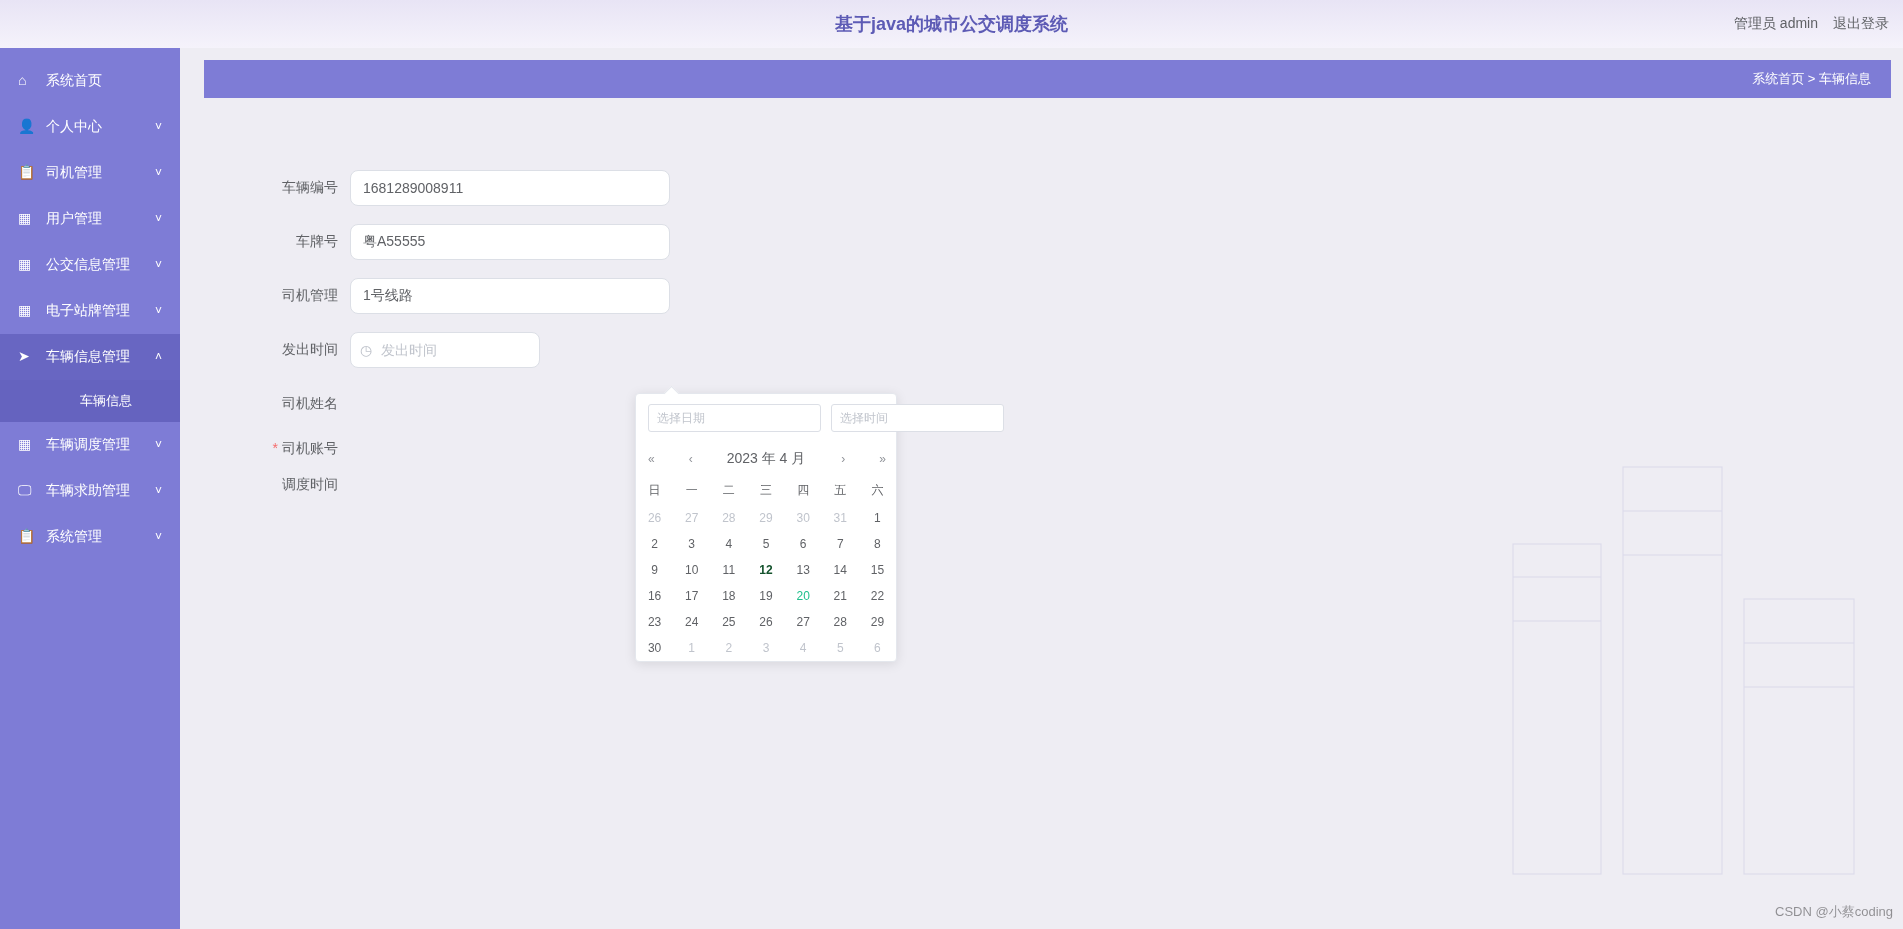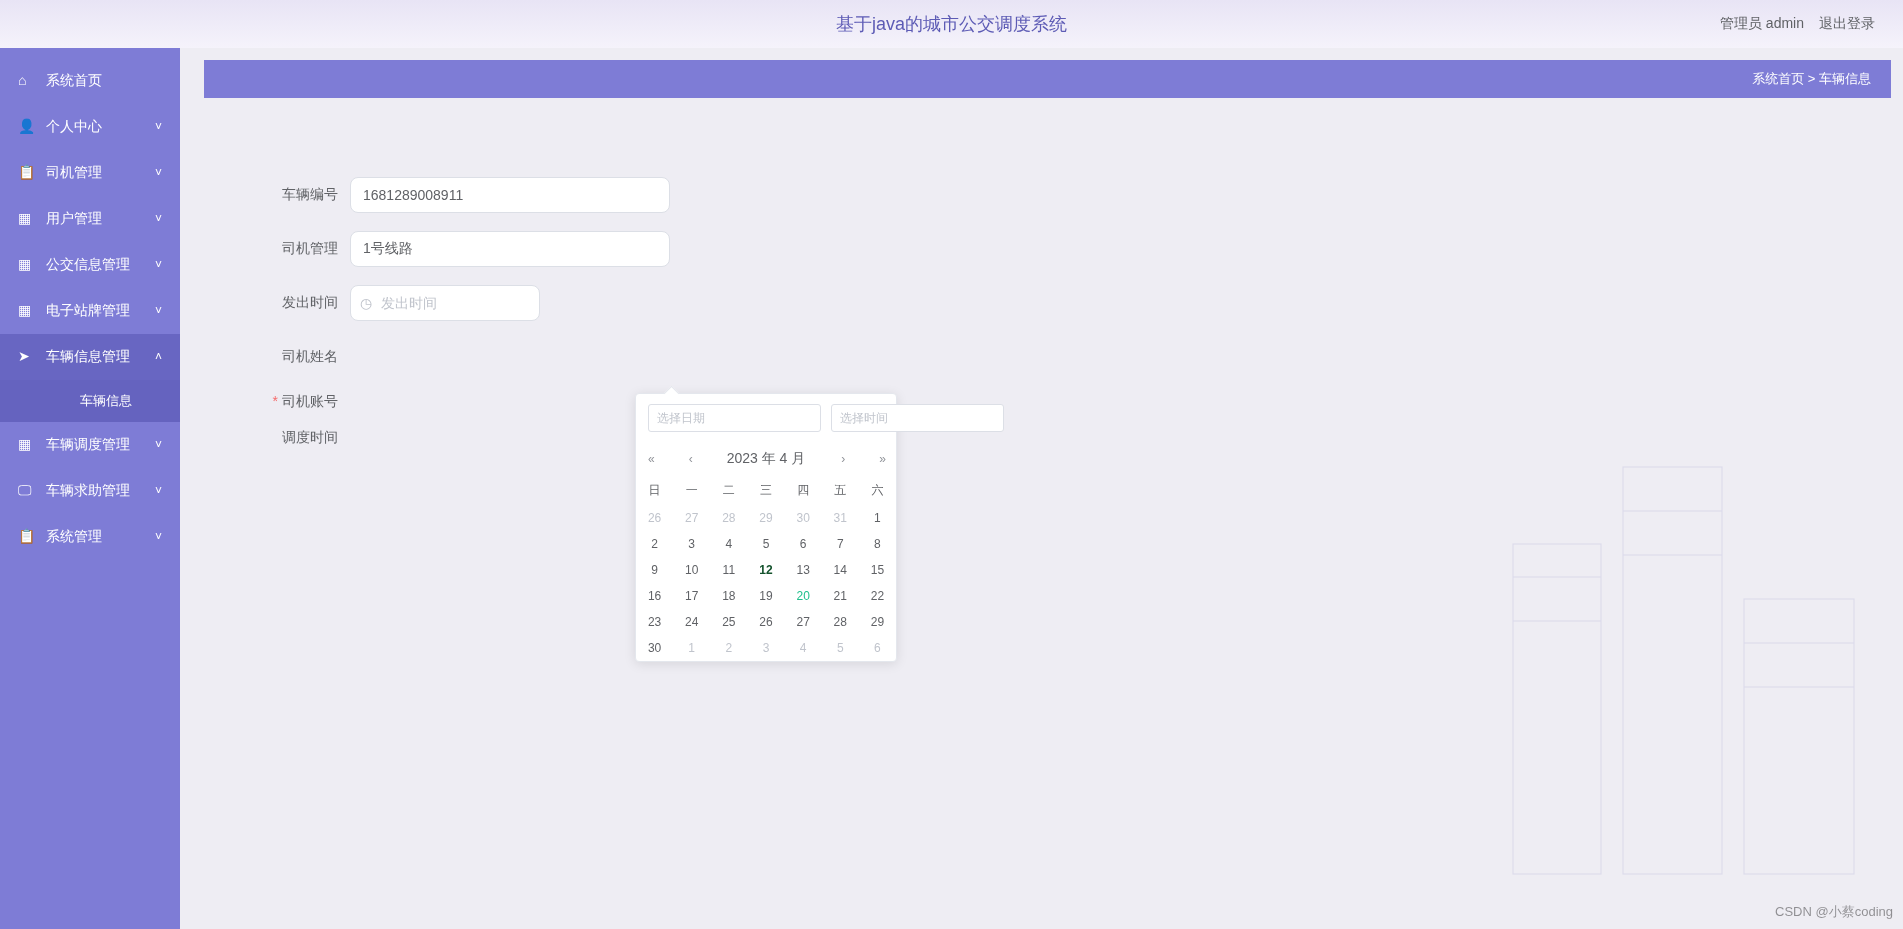--- a/index.html
+++ b/index.html
@@ -1,29 +1,29 @@
 <!DOCTYPE html>
 <html><head>
 <meta charset="utf-8">
 <style>
 * { box-sizing: border-box; margin: 0; padding: 0; }
 body { font-family: "Microsoft YaHei", Arial, sans-serif; font-size: 14px; color: #606266; background: #f0eff5; }
 .header { height: 48px; background: linear-gradient(to bottom, #e8e4f5, #f5f3fb); display: flex; align-items: center; position: relative; }
-.header-title { position: absolute; left: 50%; transform: translateX(-50%); color: #5d5bb5; font-size: 18px; font-weight: normal; }
-.header-right { margin-left: auto; padding-right: 28px; display: flex; gap: 15px; color: #606266; }
+.header-title { position: absolute; left: 50%; transform: translateX(-50%); color: #5d5bb5; font-size: 18px; font-weight: bold; }
+.header-right { margin-left: auto; padding-right: 14px; display: flex; gap: 15px; color: #606266; }
 .header-right span { cursor: pointer; }
 .container { display: flex; height: calc(100vh - 48px); }
 .sidebar { width: 180px; background: #7e7cd6; color: #fff; padding-top: 10px; }
 .menu-item { display: flex; align-items: center; padding: 14px 18px; cursor: pointer; position: relative; }
 .menu-item.active { background: #6866c2; }
 .menu-icon { width: 18px; height: 18px; margin-right: 10px; display: inline-block; }
 .menu-chevron { margin-left: auto; font-size: 12px; }
 .submenu-item { padding: 12px 18px 12px 50px; cursor: pointer; background: #6563bf; text-align: center; font-size: 13px; }
 .main { flex: 1; background: #eeedf3; overflow: auto; position: relative; }
-.breadcrumb { background: #7e7cd6; color: #fff; padding: 10px 20px; text-align: right; font-size: 13px; margin: 12px 12px 15px 24px; }
+.breadcrumb { background: #7e7cd6; color: #fff; padding: 10px 20px; text-align: right; font-size: 13px; margin: 12px 12px 8px 24px; }
 .breadcrumb a { color: #fff; text-decoration: none; }
 .form-area { padding: 64px 60px; }
 .form-row { display: flex; align-items: center; margin-bottom: 18px; }
 .form-label { width: 110px; text-align: right; padding-right: 12px; color: #606266; }
 .form-label.required::before { content: "*"; color: #f56c6c; margin-right: 4px; }
 .form-input { width: 320px; height: 36px; border: 1px solid #dcdfe6; border-radius: 8px; padding: 0 12px; color: #606266; background: #fff; font-size: 14px; }
 .form-input.short { width: 190px; }
 .form-input::placeholder { color: #c0c4cc; }
 .input-with-icon { position: relative; display: inline-block; }
 .input-with-icon .clock-icon { position: absolute; left: 10px; top: 50%; transform: translateY(-50%); color: #c0c4cc; font-size: 14px; }
@@ -117,20 +117,24 @@
       <a>系统首页</a>
       <span>&gt;</span>
       <span>车辆信息</span>
     </div>
     <div class="form-area">
       <div class="form-row">
         <div class="form-label">车辆编号</div>
         <input class="form-input" value="1681289008911" style="">
       </div>
       <div class="form-row">
+        <div class="form-label">车牌号</div>
+        <input class="form-input" value="粤A55555" style="">
+      </div>
+      <div class="form-row">
         <div class="form-label">司机管理</div>
         <input class="form-input" value="1号线路" style="">
       </div>
       <div class="form-row">
         <div class="form-label">发出时间</div>
         <div class="input-with-icon">
           <span class="clock-icon">◷</span>
           <input class="form-input short" placeholder="发出时间" style="">
         </div>
       </div>

